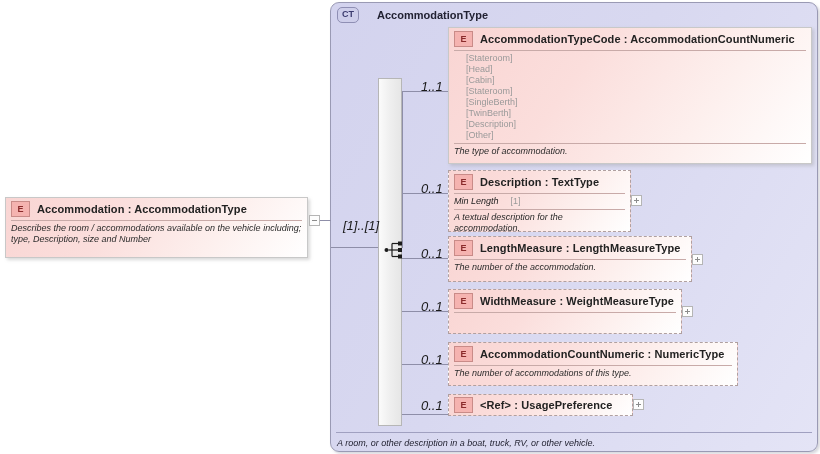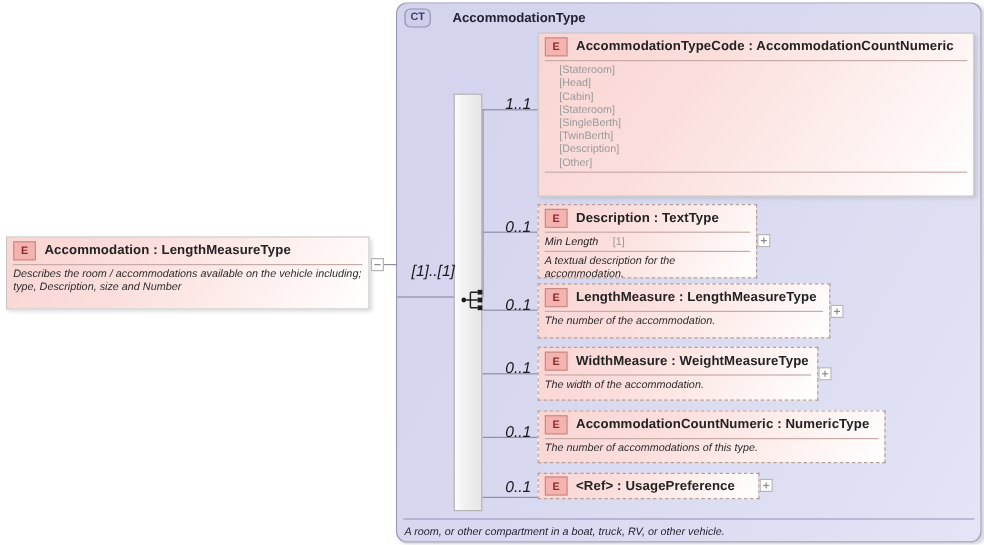--- a/index.html
+++ b/index.html
@@ -219,36 +219,36 @@
   }
 </style>
 </head>
 <body>
 
 <div id="canvas">
 
   <div class="ebox solid-border" id="root-ebox">
     <div class="ebox-head">
       <span class="badge-e">E</span>
-      <span class="ebox-title">Accommodation : LengthMeasureType</span>
+      <span class="ebox-title">Accommodation : AccommodationType</span>
     </div>
     <div class="ebox-sep"></div>
     <div class="ebox-annot">Describes the room / accommodations available on the vehicle including; type, Description, size and Number</div>
   </div>
 
   <div class="expander" style="left:309px; top:215px;"></div>
   <div class="line-h" style="left:320px; top:220px; width:11px;"></div>
 
   <div id="ct-container">
     <div class="ct-badge-row">
       <span class="badge-ct">CT</span>
       <span class="ct-title">AccommodationType</span>
     </div>
     <div id="ct-footer-sep"></div>
-    <div id="ct-footer-text">A room, or other compartment in a boat, truck, RV, or other vehicle.</div>
+    <div id="ct-footer-text">A room, or other description in a boat, truck, RV, or other vehicle.</div>
   </div>
 
   <div class="line-h" style="left:331px; top:247px; width:48px;"></div>
   <div class="mult" style="left:343px; top:218px;">[1]..[1]</div>
 
   <div id="seq-bar"></div>
   <svg id="seq-icon" viewBox="0 0 22 18">
     <circle cx="2.5" cy="9" r="2" fill="#1c1c1c"></circle>
     <line x1="4.5" y1="9" x2="8" y2="9" stroke="#1c1c1c" stroke-width="1.2"></line>
     <line x1="8" y1="2.5" x2="8" y2="15.5" stroke="#1c1c1c" stroke-width="1.2"></line>
@@ -276,20 +276,21 @@
         <div>[Head]</div>
         <div>[Cabin]</div>
         <div>[Stateroom]</div>
         <div>[SingleBerth]</div>
         <div>[TwinBerth]</div>
         <div>[Description]</div>
         <div>[Other]</div>
       </span>
     </div>
     <div class="ebox-sep"></div>
+    <div class="ebox-annot">The type of accommodation.</div>
   </div>
 
   <div class="line-h" style="left:402px; top:193px; width:46px;"></div>
   <div class="mult" style="left:421px; top:181px;">0..1</div>
 
   <div class="ebox dashed-border" style="left:448px; top:170px; width:183px; height:62px;">
     <div class="ebox-head">
       <span class="badge-e">E</span>
       <span class="ebox-title">Description : TextType</span>
     </div>
@@ -320,21 +321,20 @@
 
   <div class="line-h" style="left:402px; top:311px; width:46px;"></div>
   <div class="mult" style="left:421px; top:299px;">0..1</div>
 
   <div class="ebox dashed-border" style="left:448px; top:289px; width:234px; height:45px;">
     <div class="ebox-head">
       <span class="badge-e">E</span>
       <span class="ebox-title">WidthMeasure : WeightMeasureType</span>
     </div>
     <div class="ebox-sep"></div>
-    <div class="ebox-annot">The width of the accommodation.</div>
   </div>
   <div class="expander plus" style="left:682px; top:306px;"></div>
 
   <div class="line-h" style="left:402px; top:364px; width:46px;"></div>
   <div class="mult" style="left:421px; top:352px;">0..1</div>
 
   <div class="ebox dashed-border" style="left:448px; top:342px; width:290px; height:44px;">
     <div class="ebox-head">
       <span class="badge-e">E</span>
       <span class="ebox-title">AccommodationCountNumeric : NumericType</span>

